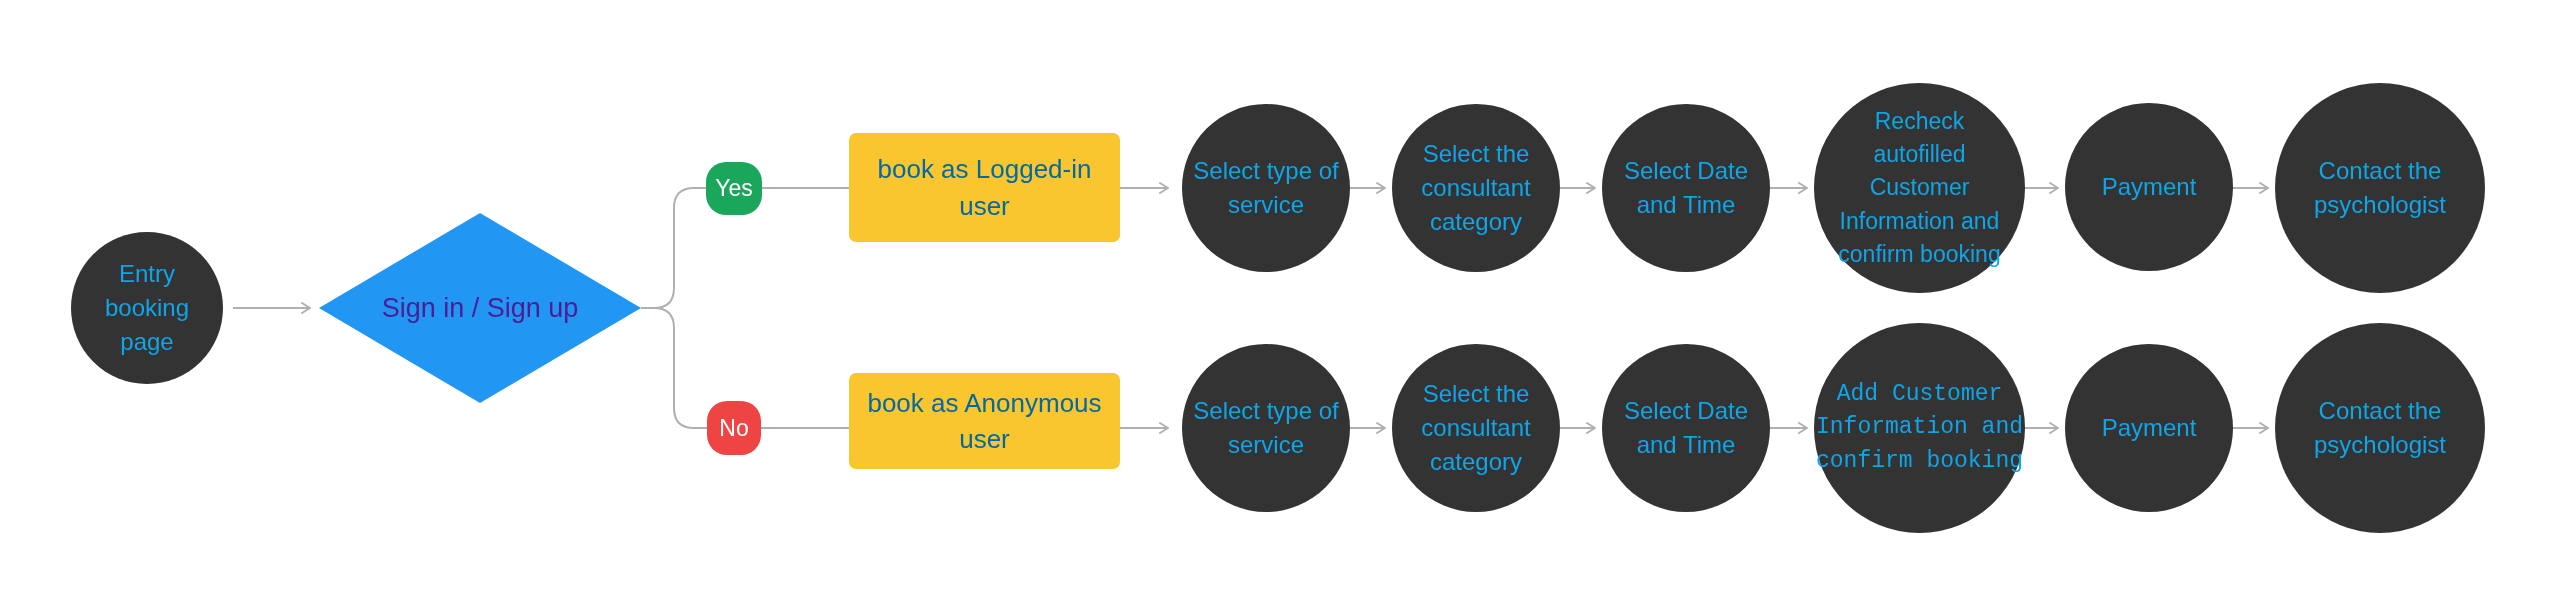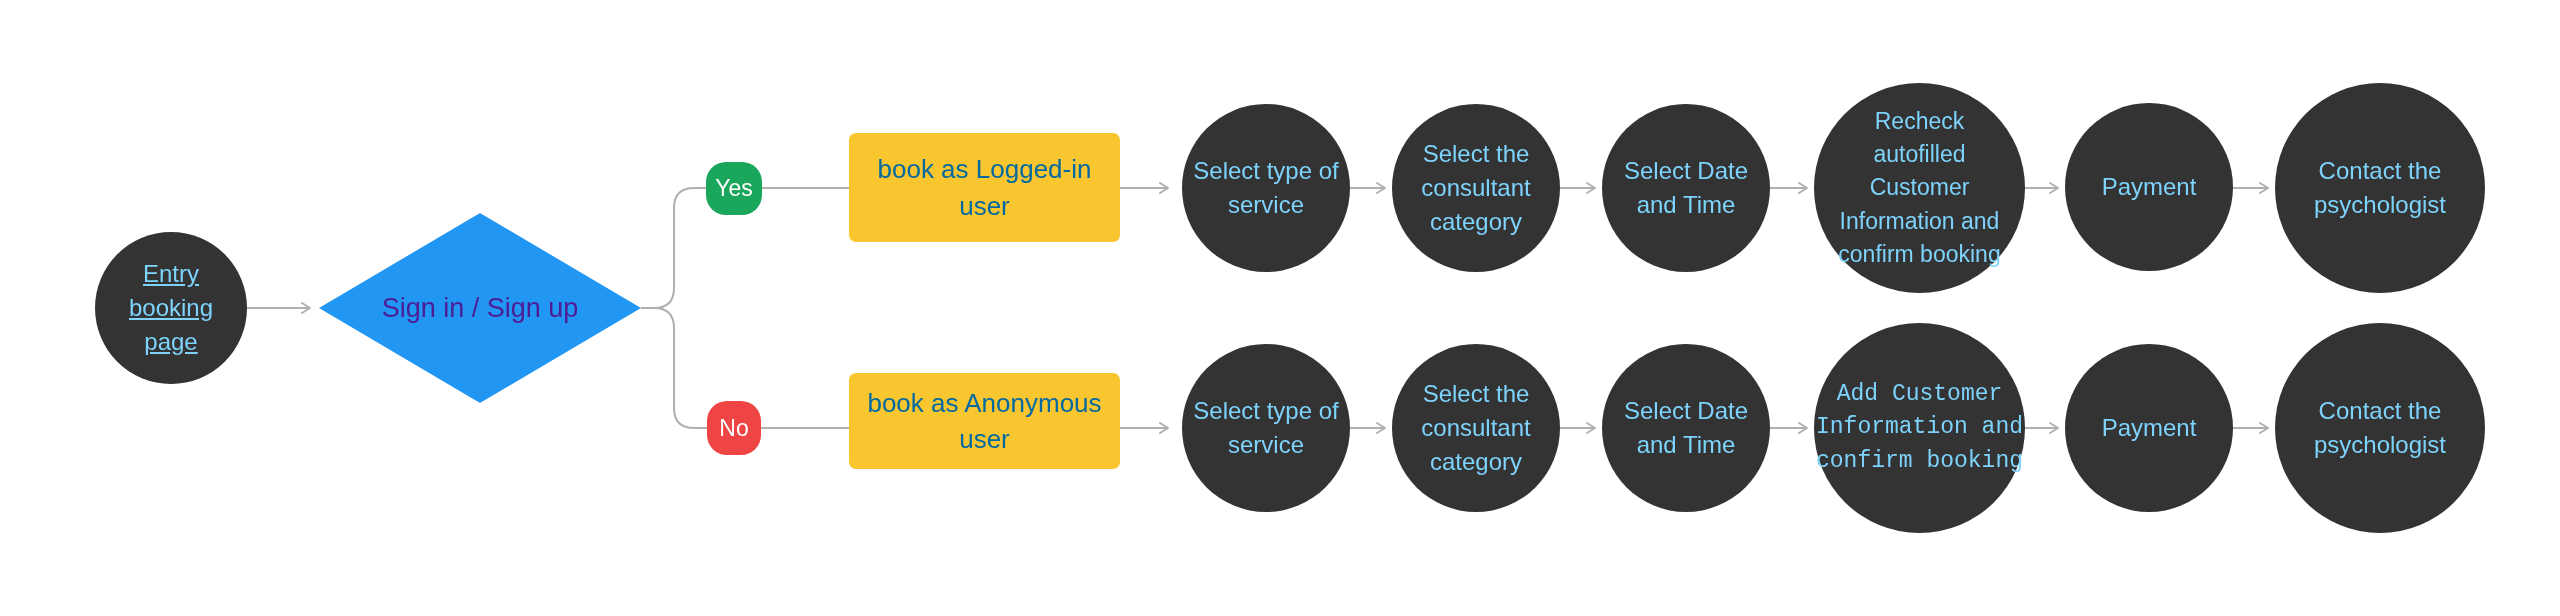--- a/index.html
+++ b/index.html
@@ -17,21 +17,21 @@
     display: flex;
     align-items: center;
     justify-content: center;
     text-align: center;
     box-sizing: border-box;
   }
   .label { white-space: pre-line; }
   .circle {
     background: #333333;
     border-radius: 50%;
-    color: #7dd3fc;
+    color: #0ea5e9;
     font-size: 24px;
     line-height: 1.42;
   }
   .circle-lg { font-size: 23px; line-height: 1.44; }
   .diamond {
     background: #2196F3;
     clip-path: polygon(50% 0%, 100% 50%, 50% 100%, 0% 50%);
     color: #4c1d95;
     font-size: 27px;
   }
@@ -76,21 +76,21 @@
       <path d="M2233 188 H2268" marker-end="url(#arrow)"></path>
       <path d="M1120 428 H1168" marker-end="url(#arrow)"></path>
       <path d="M1350 428 H1385" marker-end="url(#arrow)"></path>
       <path d="M1560 428 H1595" marker-end="url(#arrow)"></path>
       <path d="M1770 428 H1807" marker-end="url(#arrow)"></path>
       <path d="M2025 428 H2058" marker-end="url(#arrow)"></path>
       <path d="M2233 428 H2268" marker-end="url(#arrow)"></path>
     </g>
   </svg>
 
-  <div class="node circle" style="left:95px; top:232px; width:152px; height:152px;text-decoration:underline;">
+  <div class="node circle" style="left:71px; top:232px; width:152px; height:152px;">
     <span class="label">Entry
 booking
 page</span>
   </div>
 
   <div class="node diamond" style="left:319px; top:213px; width:322px; height:190px;">
     <span class="label">Sign in / Sign up</span>
   </div>
 
   <div class="node pill pill-yes" style="left:706px; top:162px; width:56px; height:53px;">

